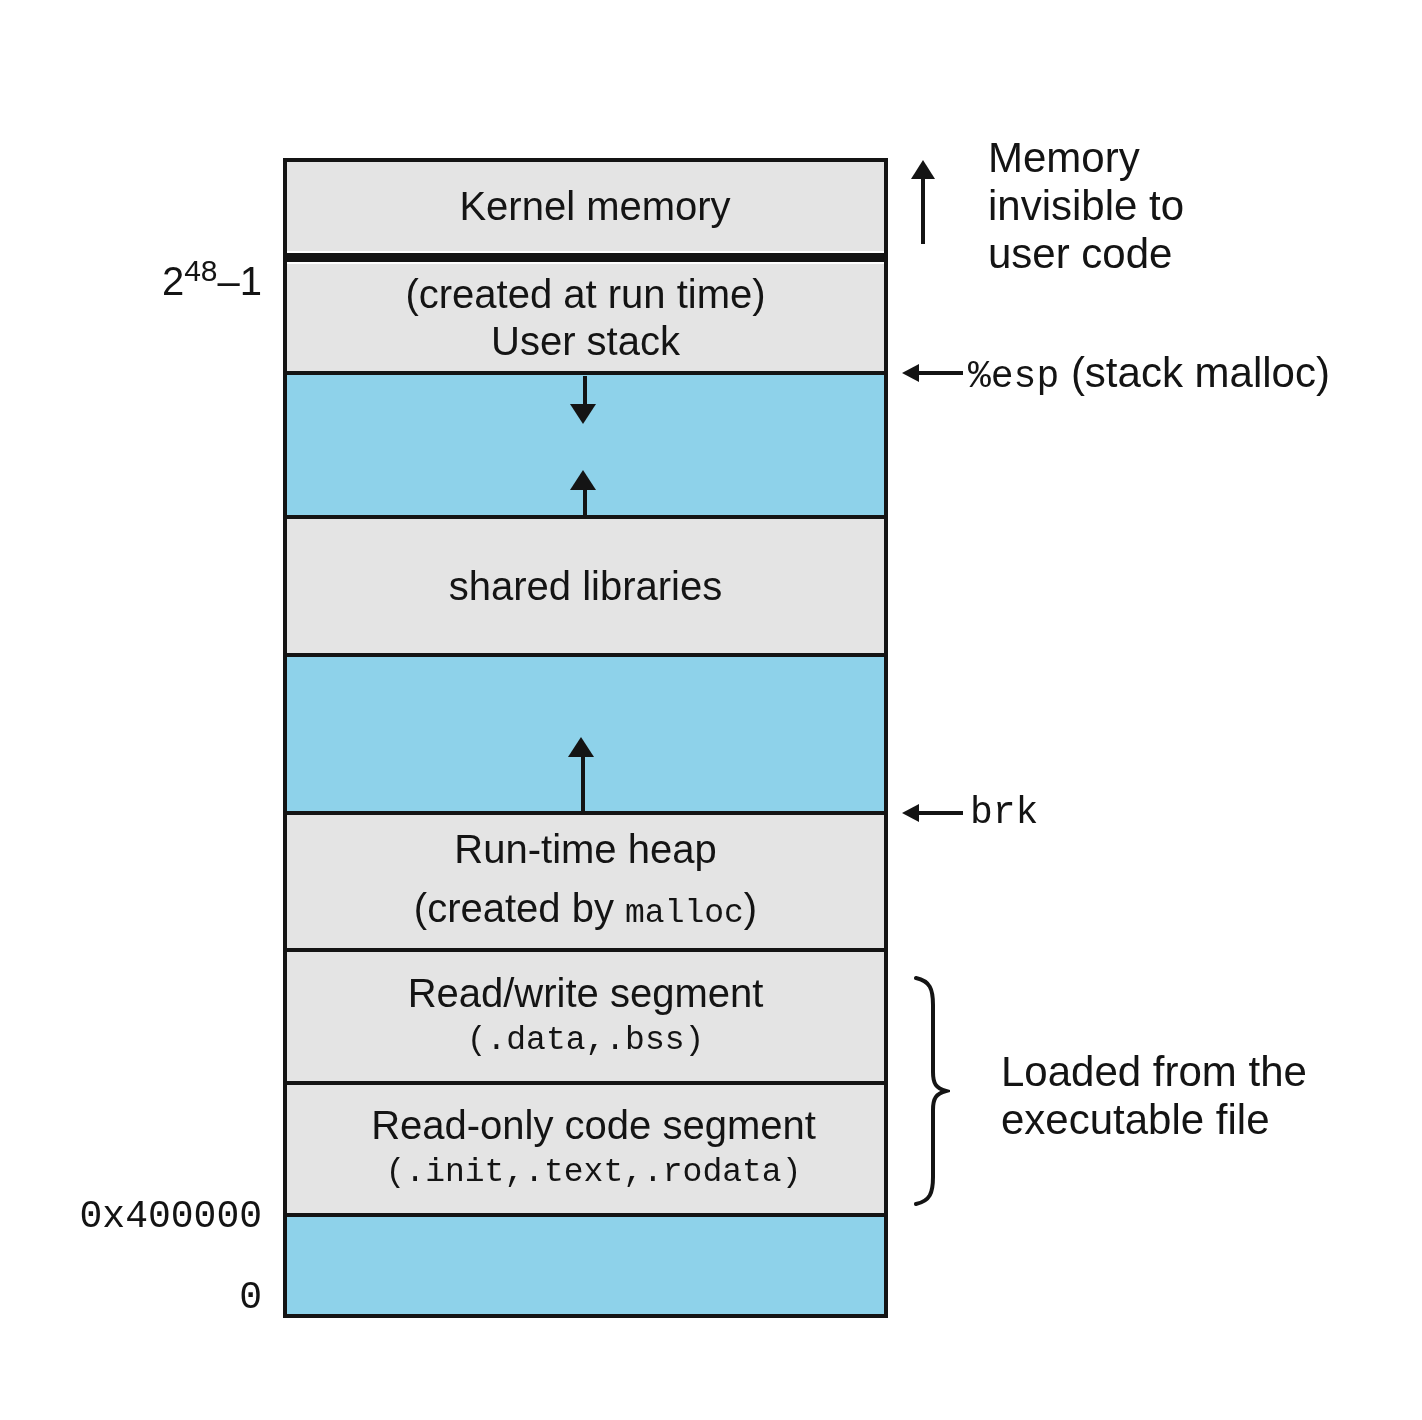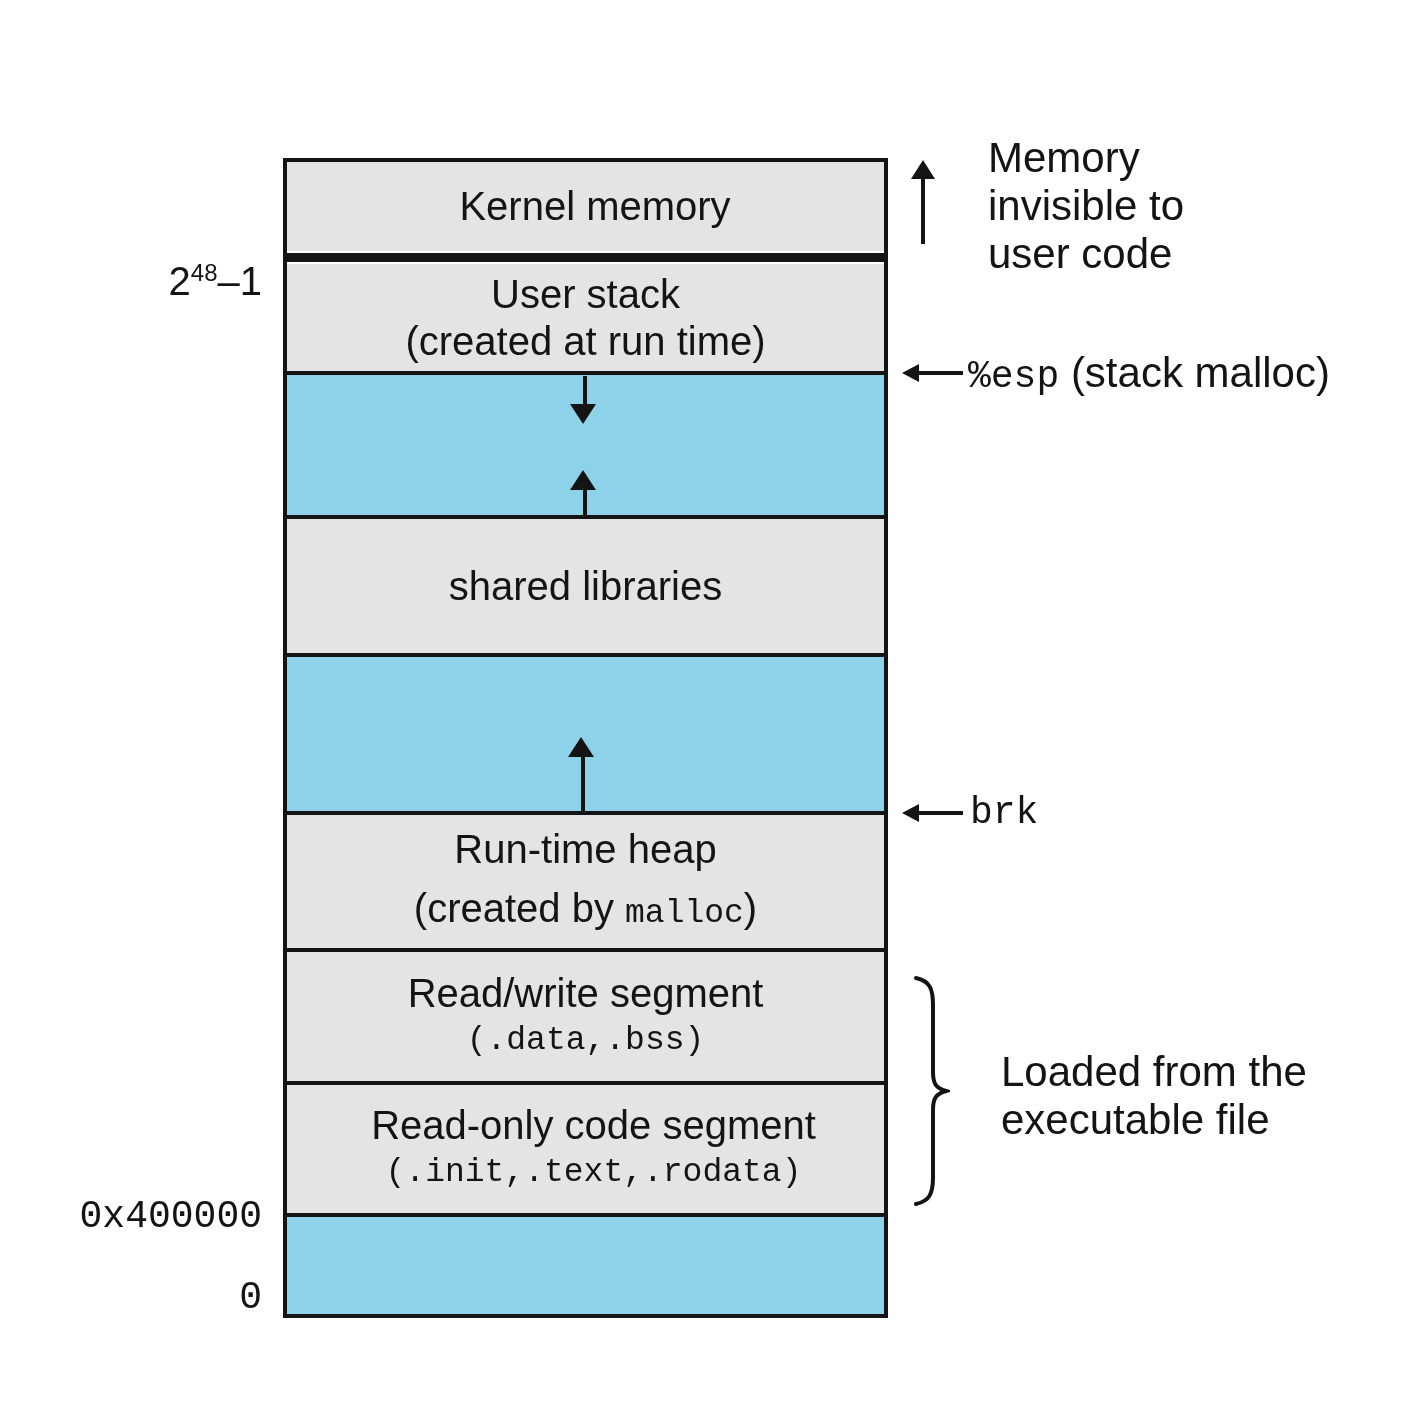--- a/index.html
+++ b/index.html
@@ -45,21 +45,21 @@
   .h-heap{height:133px;gap:12px;}
   .h-rw{height:129px;}
   .h-ro{height:128px;padding-left:16px;}
   .h-blue3{flex:1;}
   .mono{font-family:"Liberation Mono", monospace;}
   .seg .mono-line{font-family:"Liberation Mono", monospace;font-size:33px;}
   .seg .mono-inline{font-family:"Liberation Mono", monospace;font-size:33px;}
   
   .addr{position:absolute;text-align:right;}
   .addr-top{left:100px;top:257px;width:162px;font-size:40px;line-height:48px;}
-  .addr-top sup{font-size:24px;line-height:0;vertical-align:14px;}
+  .addr-top sup{font-size:30px;line-height:0;vertical-align:14px;}
   .addr-code{left:58px;top:1196px;width:204px;font-size:38px;line-height:42px;font-family:"Liberation Mono", monospace;}
   .addr-zero{left:58px;top:1277px;width:204px;font-size:38px;line-height:42px;font-family:"Liberation Mono", monospace;}
   
   .note{position:absolute;font-size:42px;line-height:48px;}
   .note-invisible{left:968px;top:134px;margin-left:20px;}
   .note-esp{left:968px;top:351px;line-height:44px;}
   .note-esp .mono{font-size:38px;}
   .note-brk{left:970px;top:792px;font-size:38px;line-height:42px;font-family:"Liberation Mono", monospace;}
   .note-loaded{left:968px;top:1048px;margin-left:33px;}
   
@@ -89,22 +89,22 @@
   <div class="addr addr-zero">0</div>
 
   <div class="column">
     <div class="seg gray h-kernel">
       <div>Kernel memory</div>
     </div>
     <div class="gap"></div>
     <div class="thickbar"></div>
     <div class="gap"></div>
     <div class="seg gray h-stack">
+      <div>(created at run time)</div>
       <div>User stack</div>
-      <div>(created at run time)</div>
     </div>
     <div class="sep"></div>
     <div class="seg blue h-blue1"></div>
     <div class="sep"></div>
     <div class="seg gray h-mmap">
       <div>shared libraries</div>
     </div>
     <div class="sep"></div>
     <div class="seg blue h-blue2"></div>
     <div class="sep"></div>

